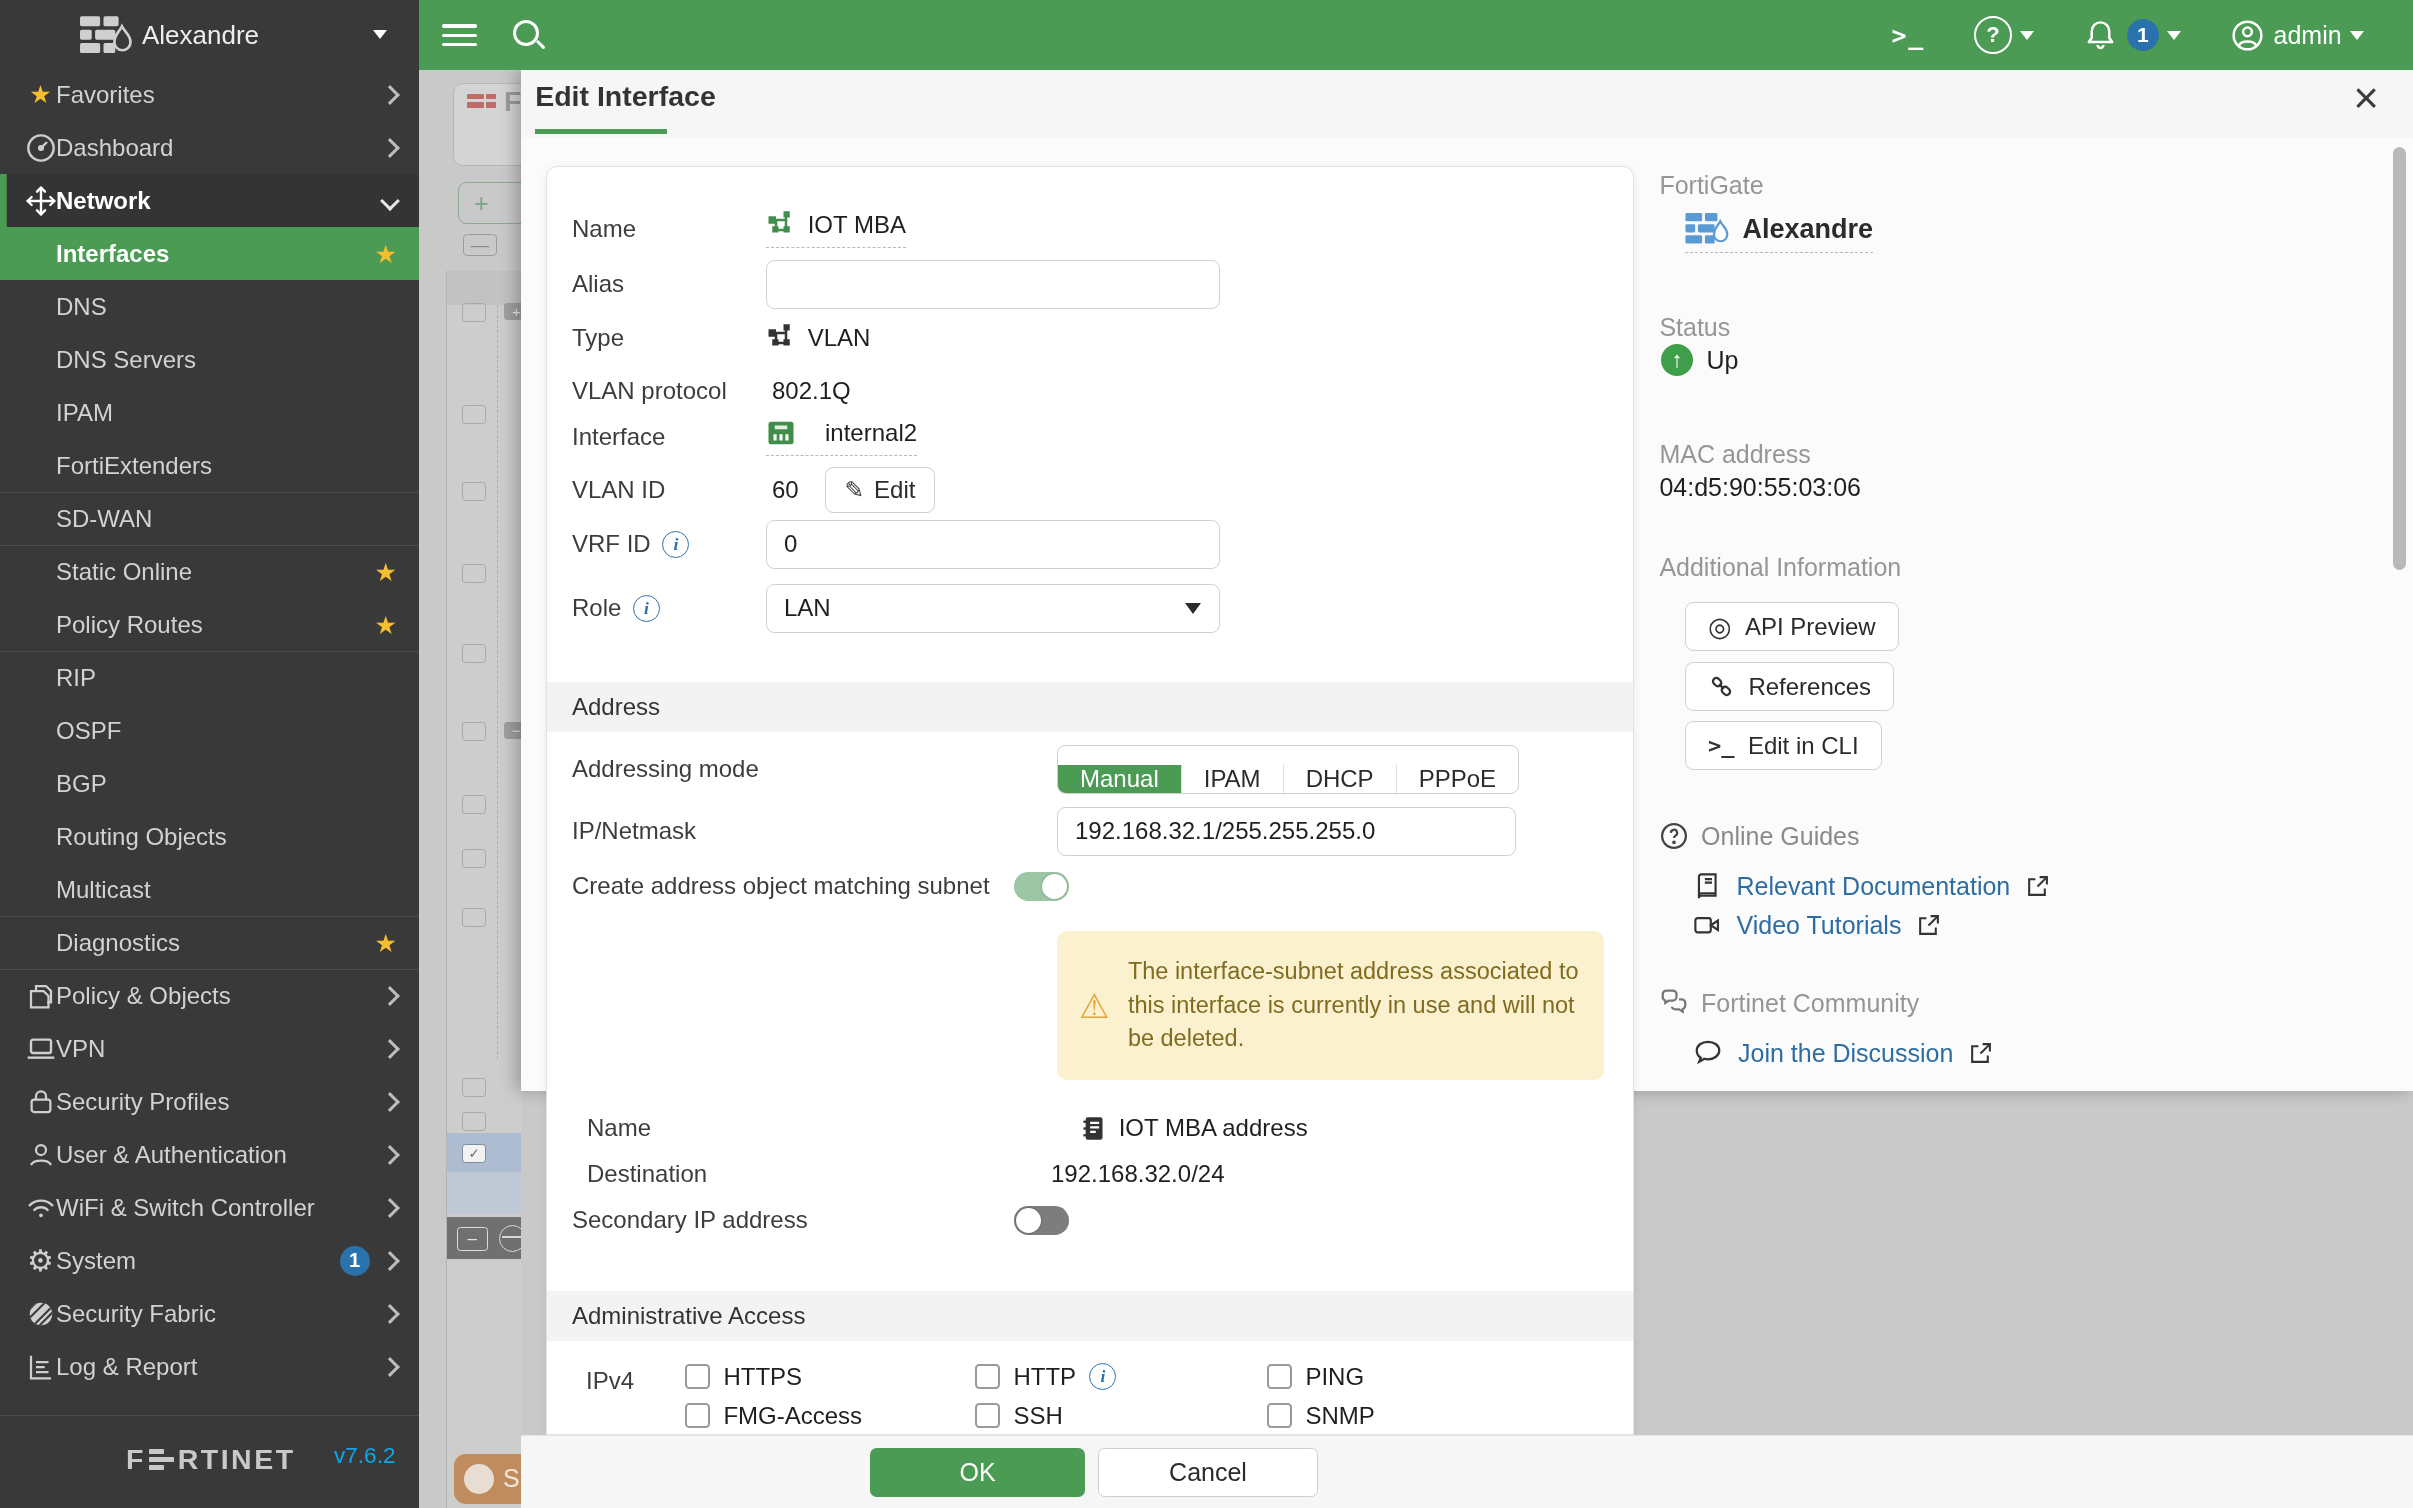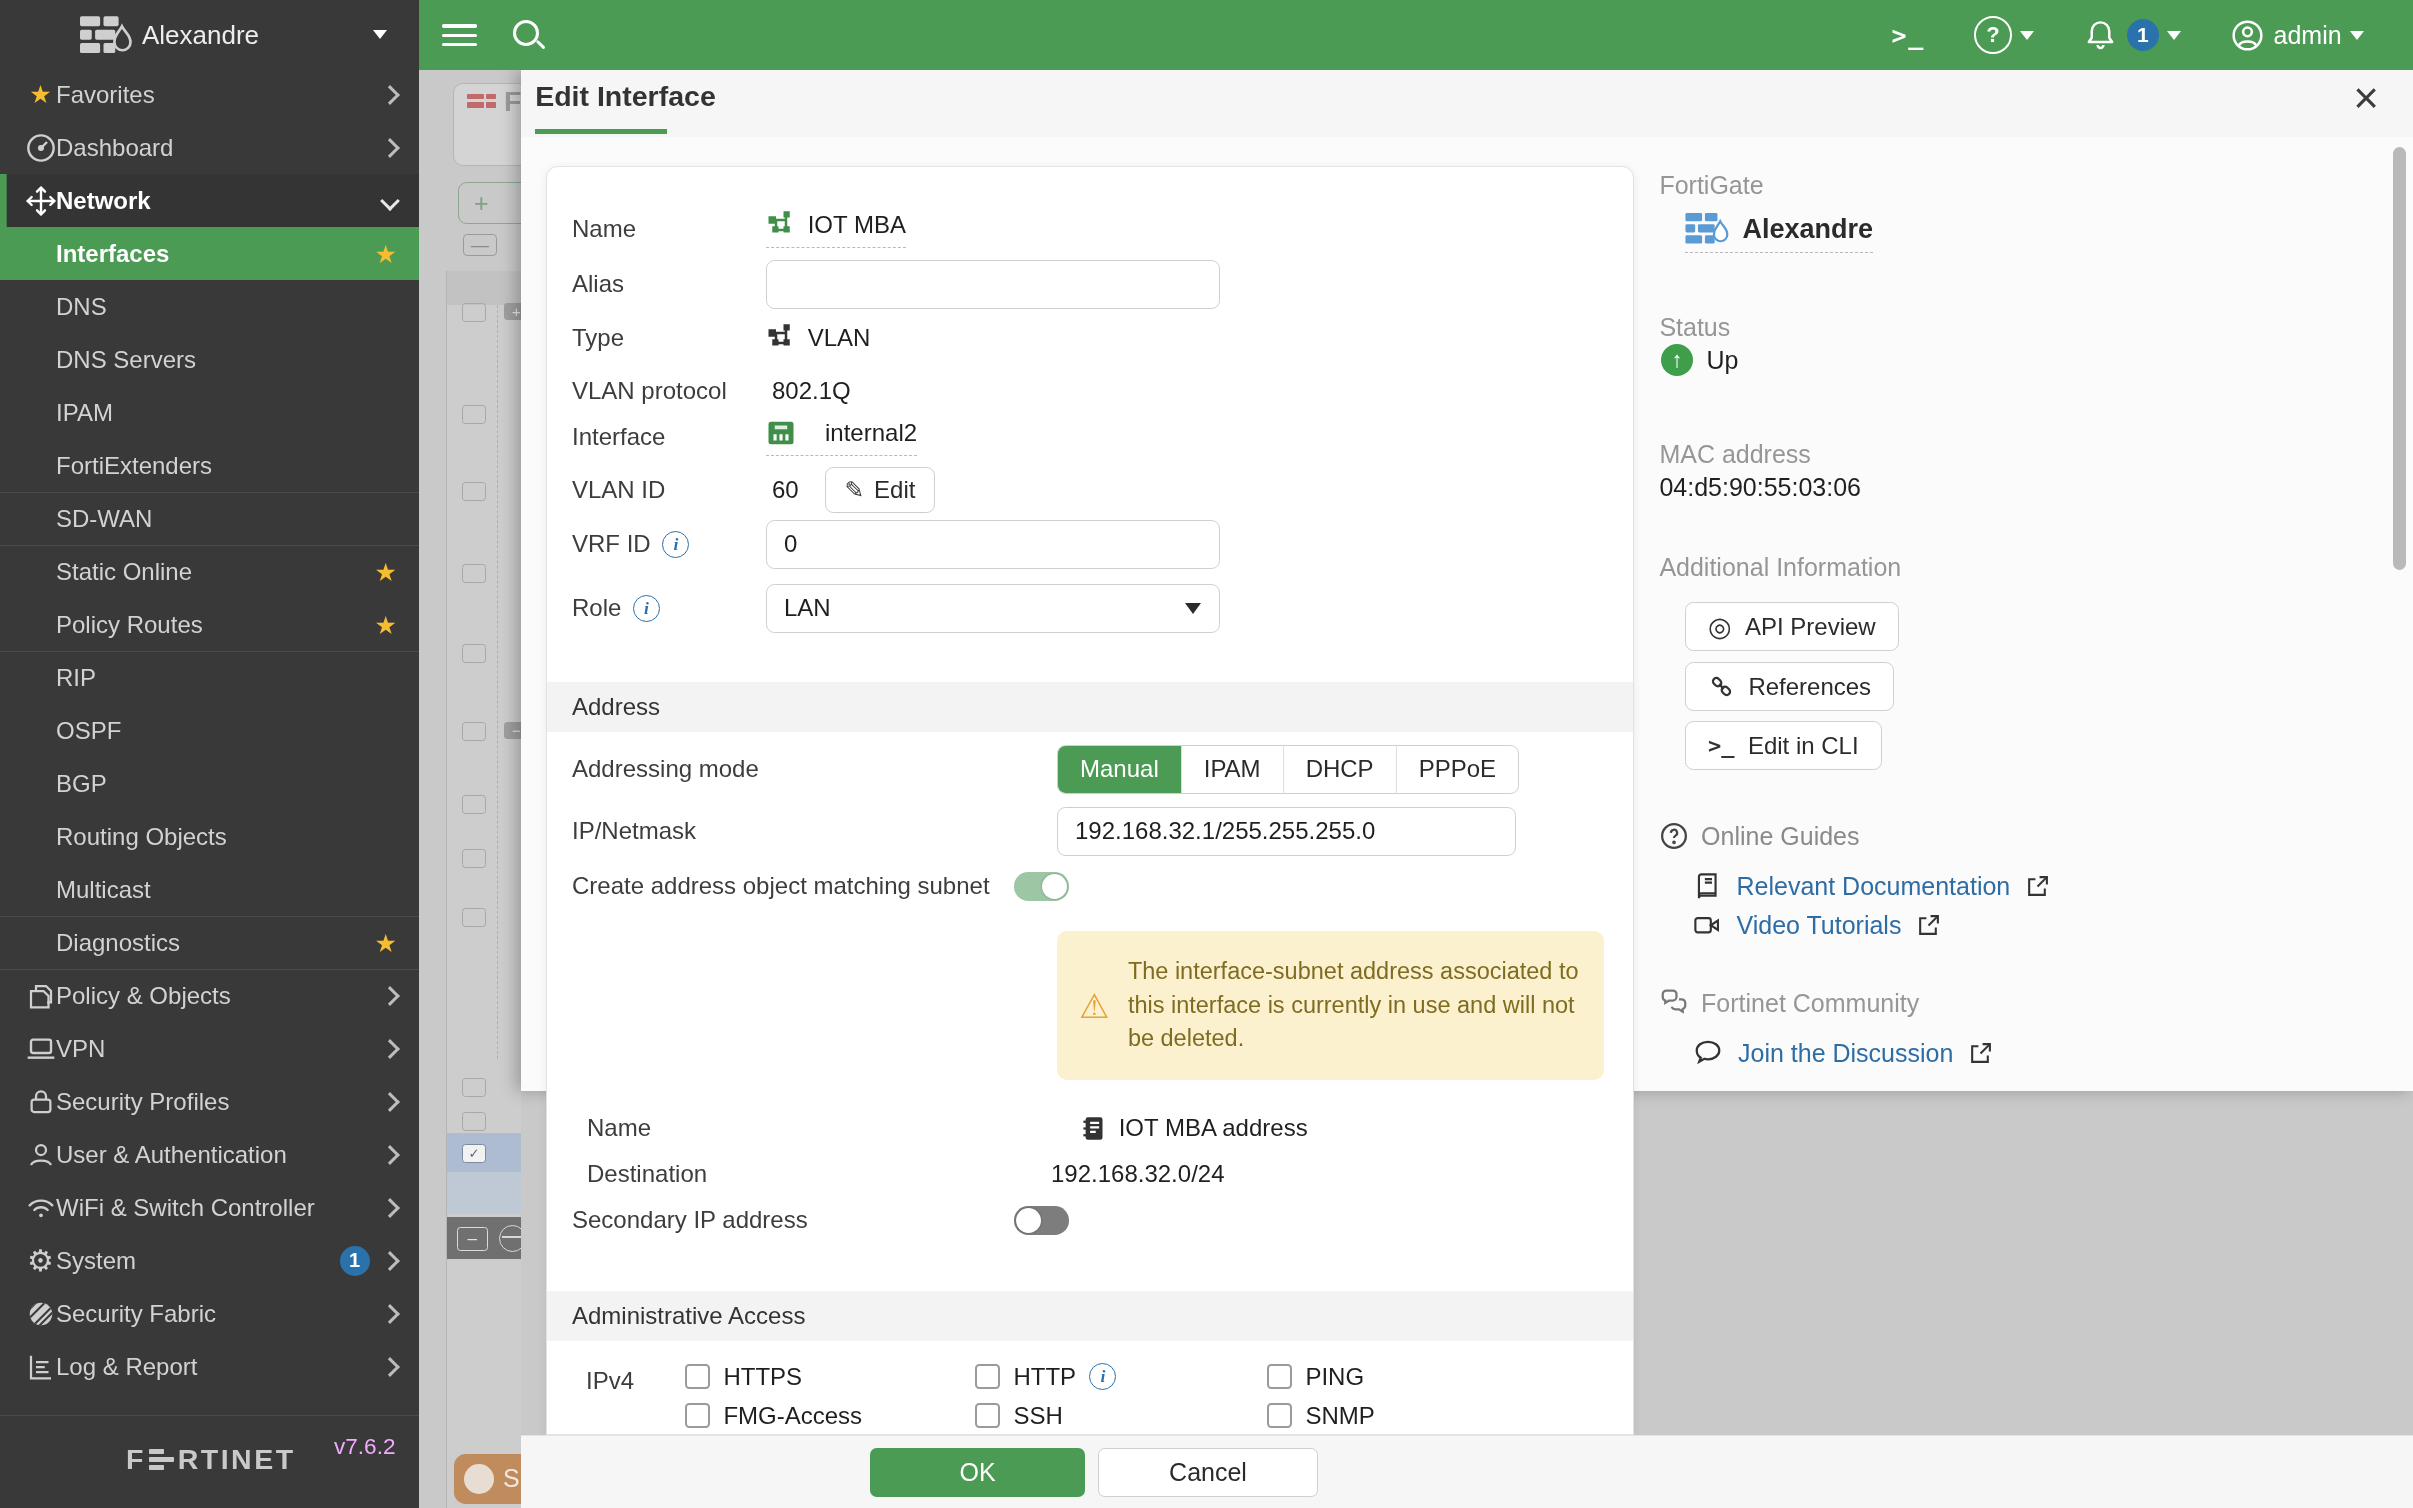--- a/index.html
+++ b/index.html
@@ -38,21 +38,21 @@
   .sb-right{position:absolute;right:22px;top:50%;transform:translateY(-50%);display:flex;align-items:center;gap:13.4px;}
   .star{color:#f5bd2f;font-size:25px;line-height:1;}
   .chev{width:11px;height:11px;border-top:3.4px solid #bdbdbd;border-right:3.4px solid #bdbdbd;transform:rotate(45deg);}
   .chev.down{transform:rotate(135deg);border-color:#e8e8e8;}
   .sb-badge{min-width:30px;height:30px;border-radius:15px;background:#2a72ab;color:#fff;font-size:20px;display:flex;align-items:center;justify-content:center;font-weight:bold;}
   .sb-footer{position:absolute;left:0;bottom:0;width:419px;height:92px;border-top:1.7px solid #4b4b4b;}
   .brand{position:absolute;left:126px;top:27px;display:flex;align-items:center;color:#c9c9c9;font-weight:bold;font-size:28.5px;letter-spacing:2.5px;}
   .brand-o{display:inline-flex;flex-direction:column;gap:3.4px;margin:0 3.4px;}
   .brand-o i{display:block;width:25px;height:5px;background:#c9c9c9;border-radius:0.8px;}
   .brand-o i.half{width:15px;}
-  .sb-version{position:absolute;right:23.5px;top:18px;font-size:22.6px;color:#f0abfc;}
+  .sb-version{position:absolute;right:23.5px;top:27px;font-size:22.6px;color:#0ea5e9;}
 
   
   .bgstrip{position:absolute;left:419px;top:70px;width:102px;height:1439px;background:#c9c9c9;overflow:hidden;z-index:1;}
   .bg-card{position:absolute;left:34px;top:12.6px;width:92px;height:81px;background:#d4d4d4;border:1.7px solid #b5b5b5;border-radius:10px;}
   .bg-bricks{position:absolute;left:12.6px;top:10px;width:30px;height:15px;display:grid;grid-template-columns:17px 10px;grid-auto-rows:5.9px;gap:2.5px;}
   .bg-bricks i{background:#c06a6a;border-radius:0.8px;}
   .bg-f{position:absolute;left:50px;top:1.7px;font-size:28.5px;font-weight:bold;color:#9a9a9a;}
   .bg-create{position:absolute;left:39px;top:112px;width:75px;height:40px;border:1.7px solid #8aa98f;border-radius:8.4px;color:#7ba381;font-size:25px;display:flex;align-items:center;padding-left:15px;gap:10px;}
   .bg-collapse{position:absolute;left:44px;top:164px;width:32px;height:20px;border:1.7px solid #9a9a9a;border-radius:4.2px;color:#8a8a8a;display:flex;align-items:center;justify-content:center;font-size:18.4px;}
   .bg-table{position:absolute;left:27px;top:201px;right:0;bottom:0;background:#cdcdcd;border-left:1.7px solid #b4b4b4;}
@@ -89,21 +89,21 @@
   .fvalue{position:absolute;font-size:24px;color:#1f1f1f;display:flex;align-items:center;gap:11.7px;}
   .dashed-edit{border-bottom:1.7px dashed #b9b9b9;padding-bottom:6.7px;}
   .input{position:absolute;box-sizing:border-box;height:49px;border:1.7px solid #cfcfcf;border-radius:8.4px;background:#fff;font-size:24px;color:#1f1f1f;display:flex;align-items:center;padding:0 17px;}
   .info-i{width:25px;height:25px;border:1.7px solid #2d6fa8;border-radius:50%;color:#2d6fa8;font-size:17.6px;font-weight:bold;display:inline-flex;align-items:center;justify-content:center;font-family:"Liberation Serif",serif;font-style:italic;}
   .editbtn{position:absolute;left:278px;box-sizing:border-box;height:46px;border:1.7px solid #cfcfcf;border-radius:8.4px;background:#fff;font-size:24px;color:#2b2b2b;display:flex;align-items:center;gap:10px;padding:0 18.4px;cursor:pointer;}
   .pencil{font-size:23.5px;color:#3a3a3a;}
   .selectbox{cursor:pointer;}
   .selcaret{position:absolute;right:18.4px;width:0;height:0;border-left:8.4px solid transparent;border-right:8.4px solid transparent;border-top:11px solid #2b2b2b;}
   .sectionband{position:absolute;left:0;width:100%;height:50px;background:#f3f3f3;display:flex;align-items:center;}
   .sectionband span{margin-left:25px;font-size:24px;color:#333;}
-  .seg{position:absolute;left:510px;display:flex;height:47px;border:1.7px solid #cfcfcf;border-radius:8.4px;overflow:hidden;background:#fff;}
+  .seg{position:absolute;left:510px;display:flex;height:47px;border:1.7px solid #cfcfcf;border-radius:8.4px;overflow:hidden;background:#fff;align-items:flex-end;}
   .seg .opt{display:flex;align-items:center;justify-content:center;font-size:24px;color:#2b2b2b;padding:0 22px;border-left:1.7px solid #dedede;cursor:pointer;}
   .seg .opt:first-child{border-left:none;}
   .seg .opt.sel{background:#4c9b55;color:#fff;}
   .toggle{position:absolute;width:55px;height:28.5px;border-radius:14.2px;cursor:pointer;}
   .toggle.on{background:#9dc7a4;}
   .toggle.on::after{content:"";position:absolute;right:1.7px;top:1.7px;width:25px;height:25px;border-radius:50%;background:#fff;box-shadow:0 0 2.5px rgba(0,0,0,.3);}
   .toggle.off{background:#7d7d7d;}
   .toggle.off::after{content:"";position:absolute;left:1.7px;top:1.7px;width:25px;height:25px;border-radius:50%;background:#fff;box-shadow:0 0 2.5px rgba(0,0,0,.3);}
   .warnbox{position:absolute;left:510px;top:764px;width:547px;height:149px;background:#fbf1cf;border-radius:10px;display:flex;align-items:center;box-sizing:border-box;padding:0 22px;gap:18.4px;}
   .warnbox .tri{font-size:34px;color:#e2a63a;line-height:1;}

